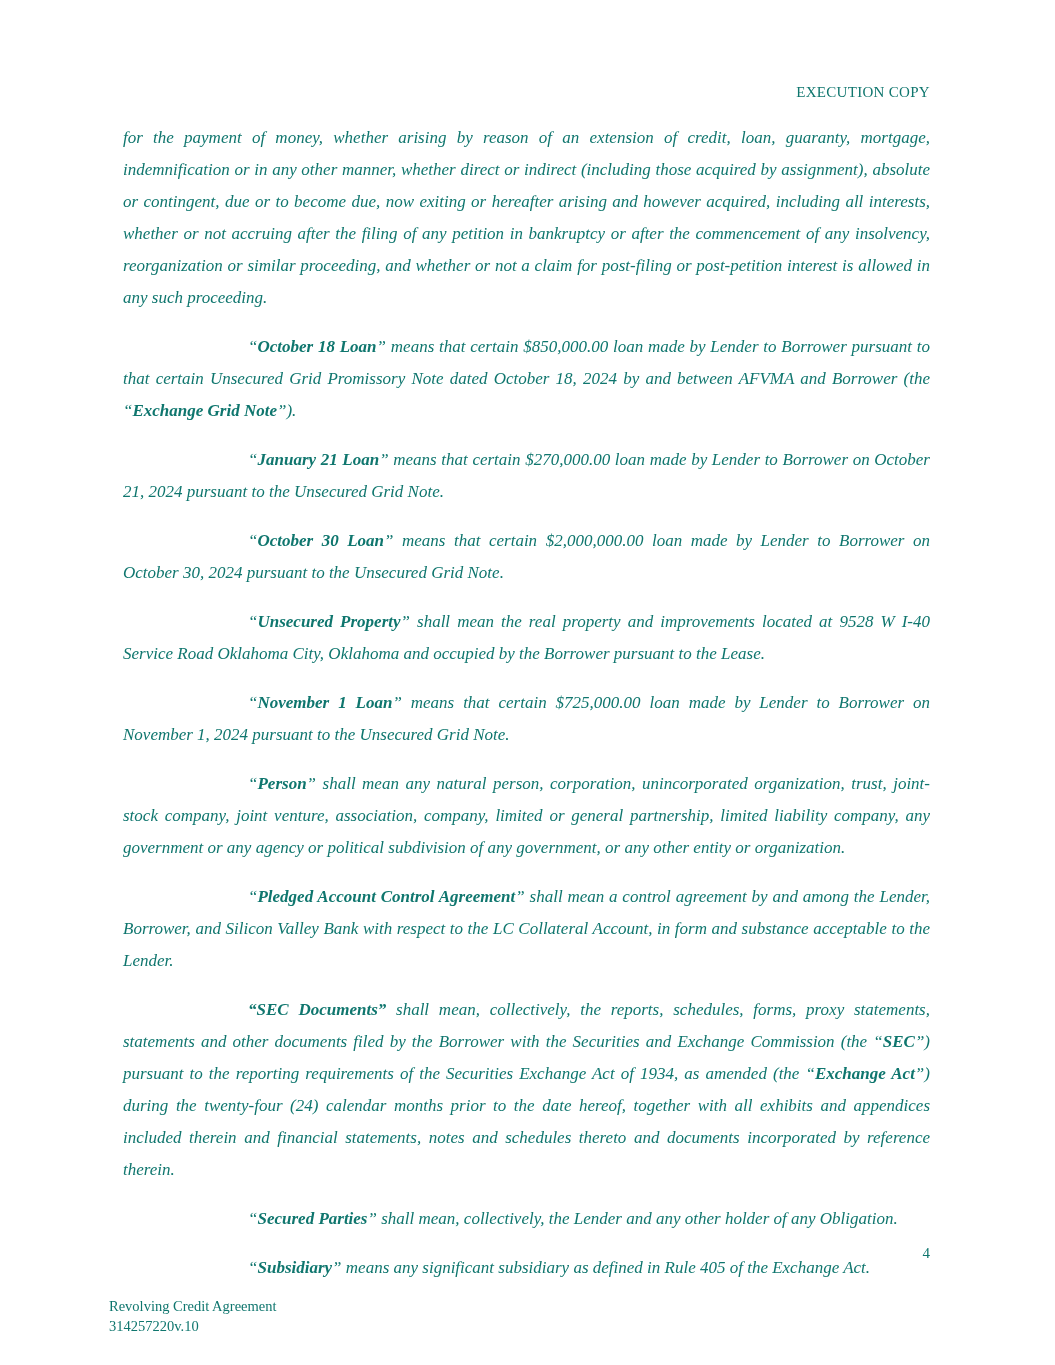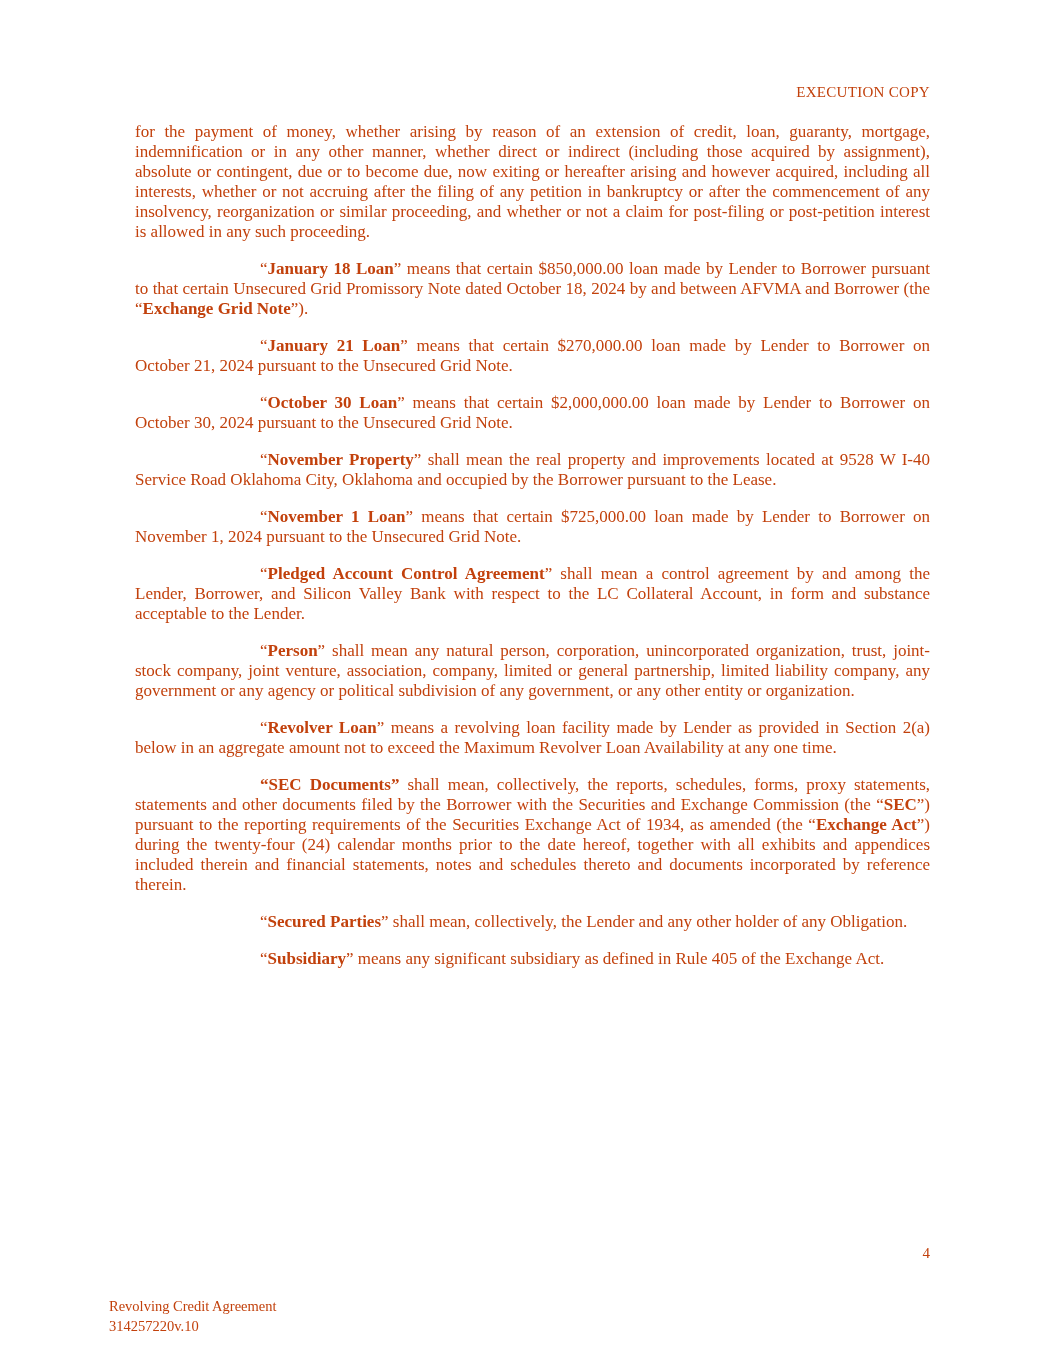--- a/index.html
+++ b/index.html
@@ -6,21 +6,21 @@
     margin: 0;
     padding: 0;
     background: #ffffff;
   }
   .page {
     position: relative;
     width: 1055px;
     height: 1365px;
     margin: 0 auto;
     background: #ffffff;
-    color: #c2410c;
+    color: #0f766e;
     font-family: "Liberation Serif", serif;
     overflow: hidden;
   }
   .header {
     position: absolute;
     top: 84px;
     left: 123px;
     right: 125px;
     text-align: right;
     font-size: 15px;
@@ -28,22 +28,23 @@
   }
   .doc-body {
     position: absolute;
     top: 122px;
     left: 123px;
     right: 125px;
     font-size: 17px;
     text-align: justify;
   }
   p.para {
-    margin: 0 0 17px 12px;
-    line-height: 20px;
+    margin: 0 0 17px 0;
+    line-height: 32px;
+    font-style: italic;
   }
   p.para.indent {
     text-indent: 125px;
   }
   .bold {
     font-weight: bold;
   }
   .page-number {
     position: absolute;
     top: 1245px;
@@ -64,28 +65,27 @@
 <body>
 
 <div class="page">
 
   <div class="header">
     <span>EXECUTION COPY</span>
   </div>
 
   <div class="doc-body" id="doc-body">
       <p class="para"><span>for the payment of money, whether arising by reason of an extension of credit, loan, guaranty, mortgage, indemnification or in any other manner, whether direct or indirect (including those acquired by assignment), absolute or contingent, due or to become due, now exiting or hereafter arising and however acquired, including all interests, whether or not accruing after the filing of any petition in bankruptcy or after the commencement of any insolvency, reorganization or similar proceeding, and whether or not a claim for post-filing or post-petition interest is allowed in any such proceeding.</span></p>
-      <p class="para indent"><span>“</span><span class="bold">January 18 Loan</span><span>” means that certain $850,000.00 loan made by Lender to Borrower pursuant to that certain Unsecured Grid Promissory Note dated October 18, 2024 by and between AFVMA and Borrower (the “</span><span class="bold">Exchange Grid Note</span><span>”).</span></p>
+      <p class="para indent"><span>“</span><span class="bold">October 18 Loan</span><span>” means that certain $850,000.00 loan made by Lender to Borrower pursuant to that certain Unsecured Grid Promissory Note dated October 18, 2024 by and between AFVMA and Borrower (the “</span><span class="bold">Exchange Grid Note</span><span>”).</span></p>
       <p class="para indent"><span>“</span><span class="bold">January 21 Loan</span><span>” means that certain $270,000.00 loan made by Lender to Borrower on October 21, 2024 pursuant to the Unsecured Grid Note.</span></p>
       <p class="para indent"><span>“</span><span class="bold">October 30 Loan</span><span>” means that certain $2,000,000.00 loan made by Lender to Borrower on October 30, 2024 pursuant to the Unsecured Grid Note.</span></p>
-      <p class="para indent"><span>“</span><span class="bold">November Property</span><span>” shall mean the real property and improvements located at 9528 W I-40 Service Road Oklahoma City, Oklahoma and occupied by the Borrower pursuant to the Lease.</span></p>
+      <p class="para indent"><span>“</span><span class="bold">Unsecured Property</span><span>” shall mean the real property and improvements located at 9528 W I-40 Service Road Oklahoma City, Oklahoma and occupied by the Borrower pursuant to the Lease.</span></p>
       <p class="para indent"><span>“</span><span class="bold">November 1 Loan</span><span>” means that certain $725,000.00 loan made by Lender to Borrower on November 1, 2024 pursuant to the Unsecured Grid Note.</span></p>
+      <p class="para indent"><span>“</span><span class="bold">Person</span><span>” shall mean any natural person, corporation, unincorporated organization, trust, joint-stock company, joint venture, association, company, limited or general partnership, limited liability company, any government or any agency or political subdivision of any government, or any other entity or organization.</span></p>
       <p class="para indent"><span>“</span><span class="bold">Pledged Account Control Agreement</span><span>” shall mean a control agreement by and among the Lender, Borrower, and Silicon Valley Bank with respect to the LC Collateral Account, in form and substance acceptable to the Lender.</span></p>
-      <p class="para indent"><span>“</span><span class="bold">Person</span><span>” shall mean any natural person, corporation, unincorporated organization, trust, joint-stock company, joint venture, association, company, limited or general partnership, limited liability company, any government or any agency or political subdivision of any government, or any other entity or organization.</span></p>
-      <p class="para indent"><span>“</span><span class="bold">Revolver Loan</span><span>” means a revolving loan facility made by Lender as provided in Section 2(a) below in an aggregate amount not to exceed the Maximum Revolver Loan Availability at any one time.</span></p>
       <p class="para indent"><span class="bold">“SEC Documents”</span><span> shall mean, collectively, the reports, schedules, forms, proxy statements, statements and other documents filed by the Borrower with the Securities and Exchange Commission (the “</span><span class="bold">SEC</span><span>”) pursuant to the reporting requirements of the Securities Exchange Act of 1934, as amended (the “</span><span class="bold">Exchange Act</span><span>”) during the twenty-four (24) calendar months prior to the date hereof, together with all exhibits and appendices included therein and financial statements, notes and schedules thereto and documents incorporated by reference therein.</span></p>
       <p class="para indent"><span>“</span><span class="bold">Secured Parties</span><span>” shall mean, collectively, the Lender and any other holder of any Obligation.</span></p>
       <p class="para indent"><span>“</span><span class="bold">Subsidiary</span><span>” means any significant subsidiary as defined in Rule 405 of the Exchange Act.</span></p>
     </div>
 
   <div class="page-number">4</div>
 
   <div class="footer">
     <div>Revolving Credit Agreement</div>
     <div>314257220v.10</div>

